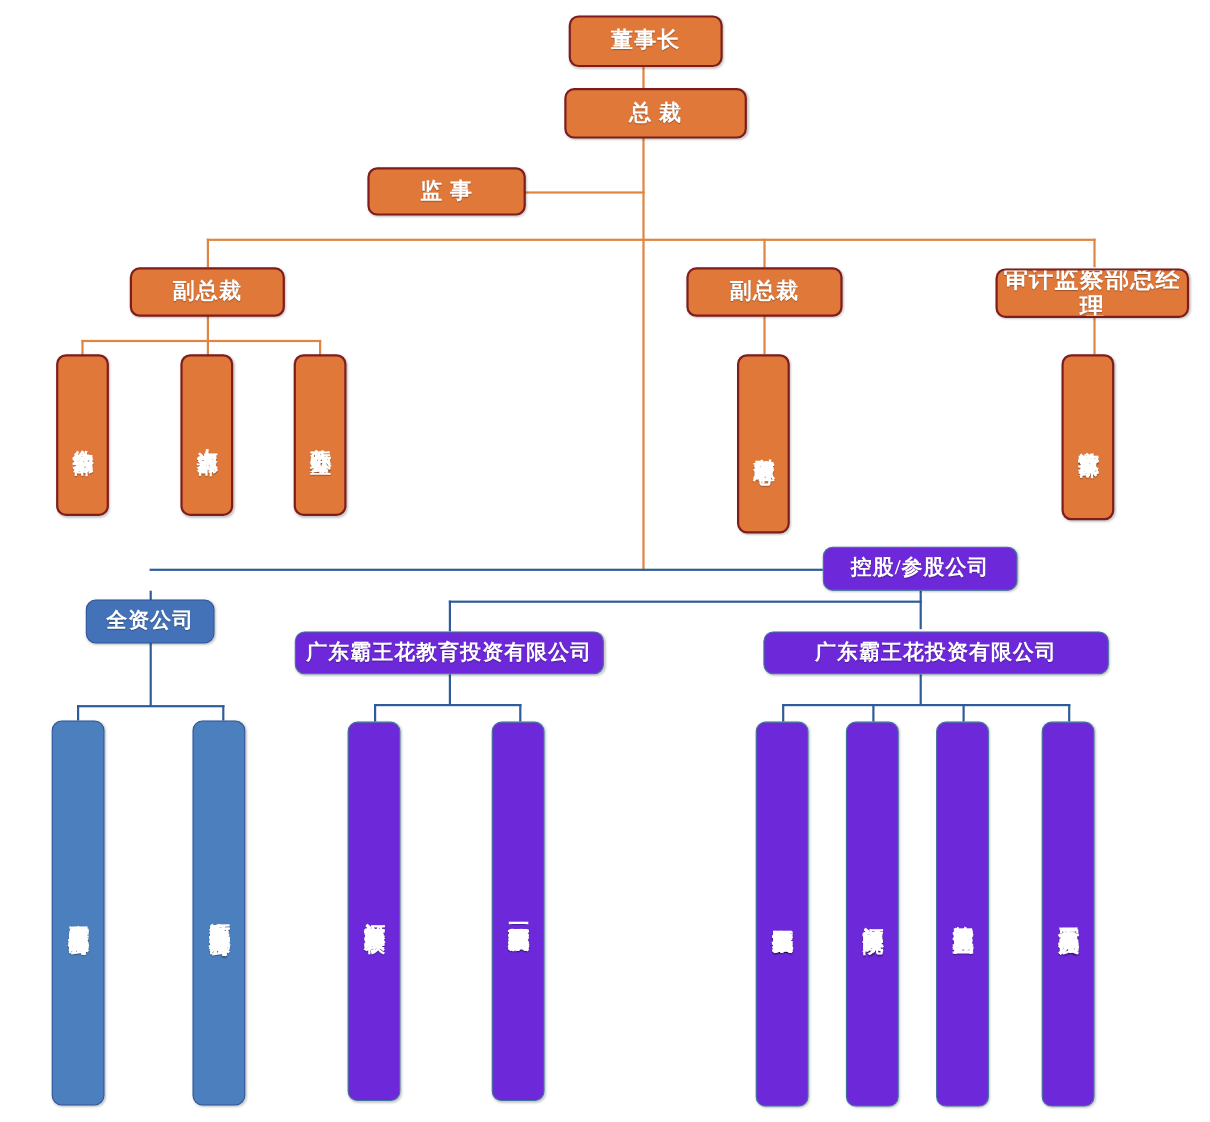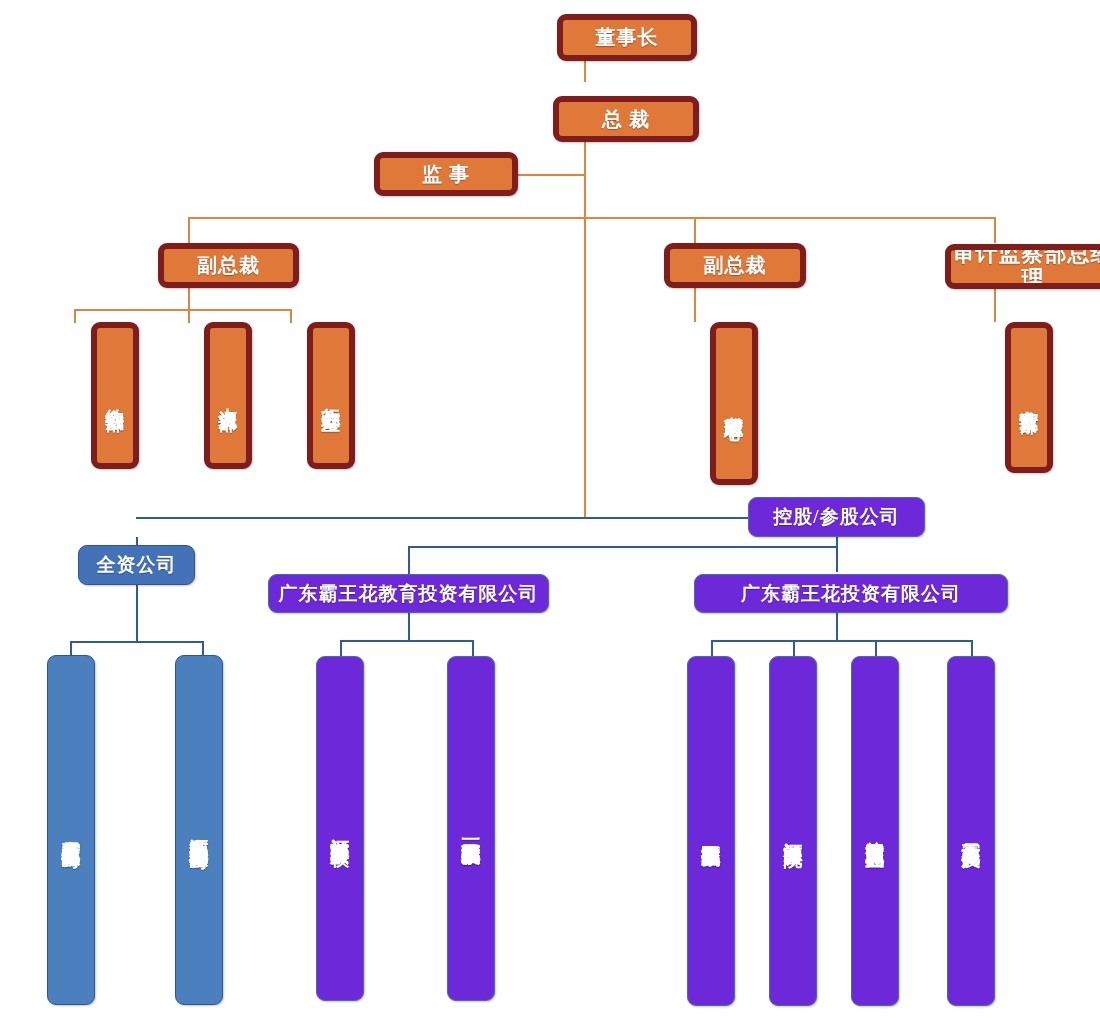--- a/index.html
+++ b/index.html
@@ -38,23 +38,22 @@
     justify-content: center;
     text-align: center;
     color: #ffffff;
     text-shadow: 0 1px 1px rgba(0,0,0,.30);
     line-height: 1.12;
     overflow: hidden;
   }
 
   .node.orange {
     background: #E0783A;
-    border: 6px solid #7f1d1d;
+    border: 2px solid #7f1d1d;
     box-shadow: 1px 1px 2px rgba(0,0,0,.22);
-    margin-left: 40px;
   }
   .node.blue-dark {
     background: #4472B8;
     border: 1px solid #2F5597;
     box-shadow: 1px 1px 2px rgba(0,0,0,.22);
   }
   .node.blue-mid {
     background: #4C7FBE;
     border: 1px solid #2F5597;
     box-shadow: 1px 1px 2px rgba(0,0,0,.22);
@@ -133,21 +132,21 @@
 
   <div class="line blue" style="left:836px; top:613px; width:2px; height:28px;"></div>
   <div class="line blue" style="left:711px; top:640px; width:262px; height:2px;"></div>
   <div class="line blue" style="left:711px; top:640px; width:2px; height:16px;"></div>
   <div class="line blue" style="left:793px; top:640px; width:2px; height:16px;"></div>
   <div class="line blue" style="left:875px; top:640px; width:2px; height:16px;"></div>
   <div class="line blue" style="left:971px; top:640px; width:2px; height:16px;"></div>
 
   <div class="node orange horiz fs20" style="left:517px; top:14px; width:140px; height:47px;">董事长</div>
 
-  <div class="node orange horiz fs20" style="left:513px; top:96px; width:146px; height:46px;">总 裁</div>
+  <div class="node orange horiz fs20" style="left:513px; top:80px; width:166px; height:46px;">总 裁</div>
 
   <div class="node orange horiz fs20" style="left:334px; top:152px; width:144px; height:44px;">监 事</div>
 
   <div class="node orange horiz fs20" style="left:118px; top:243px; width:141px; height:45px;">副总裁</div>
 
   <div class="node orange horiz fs20" style="left:624px; top:243px; width:142px; height:45px;">副总裁</div>
 
   <div class="node orange horiz fs18" style="left:905px; top:244px; width:176px; height:45px;">审计监察部总经理</div>
 
   <div class="node orange vert fs19" style="left:51px; top:322px; width:48px; height:147px;">合约法务部</div>

